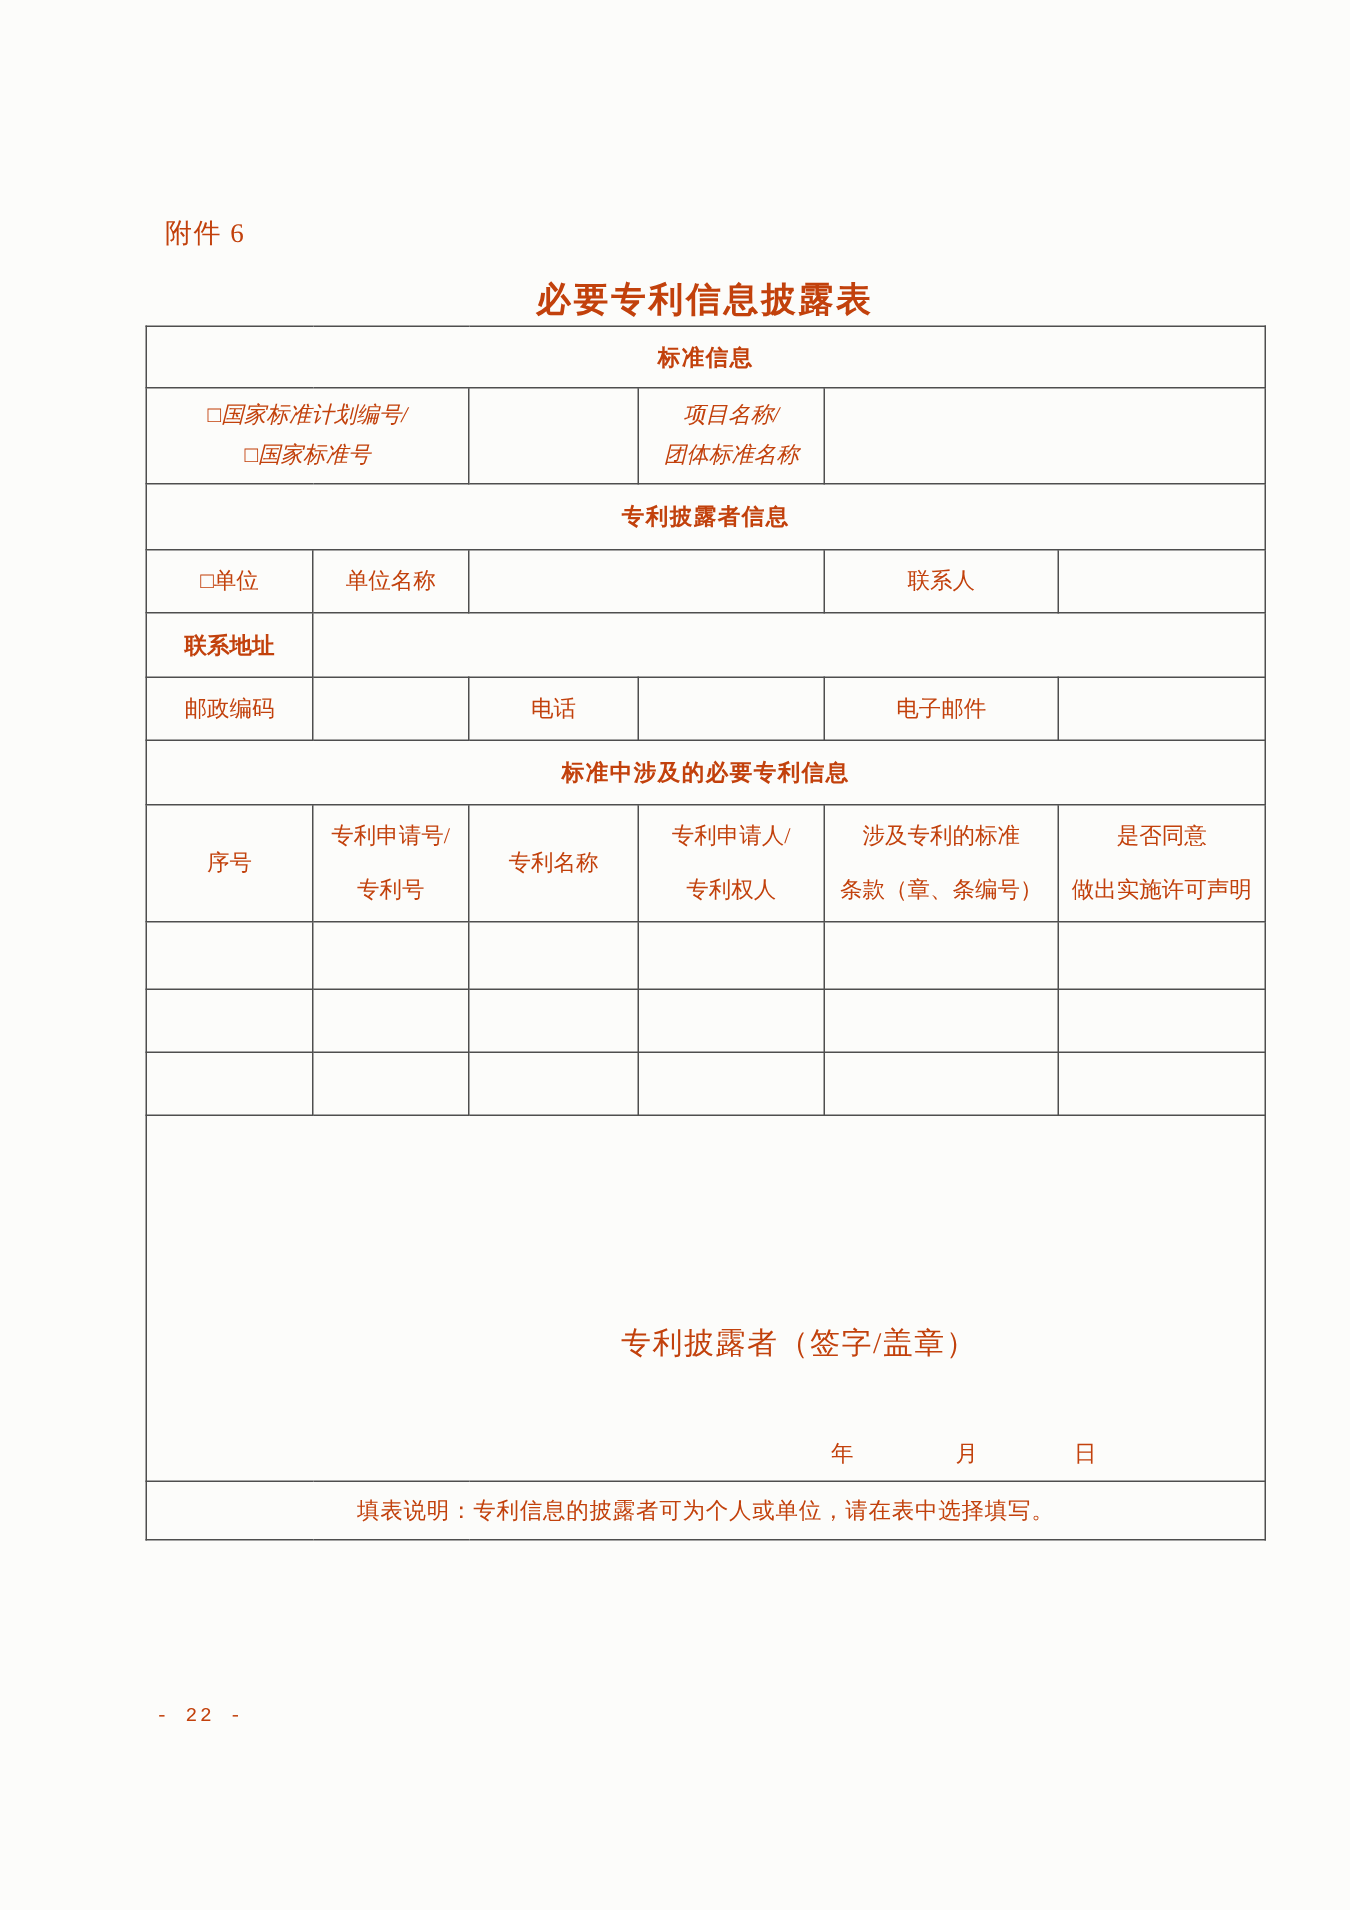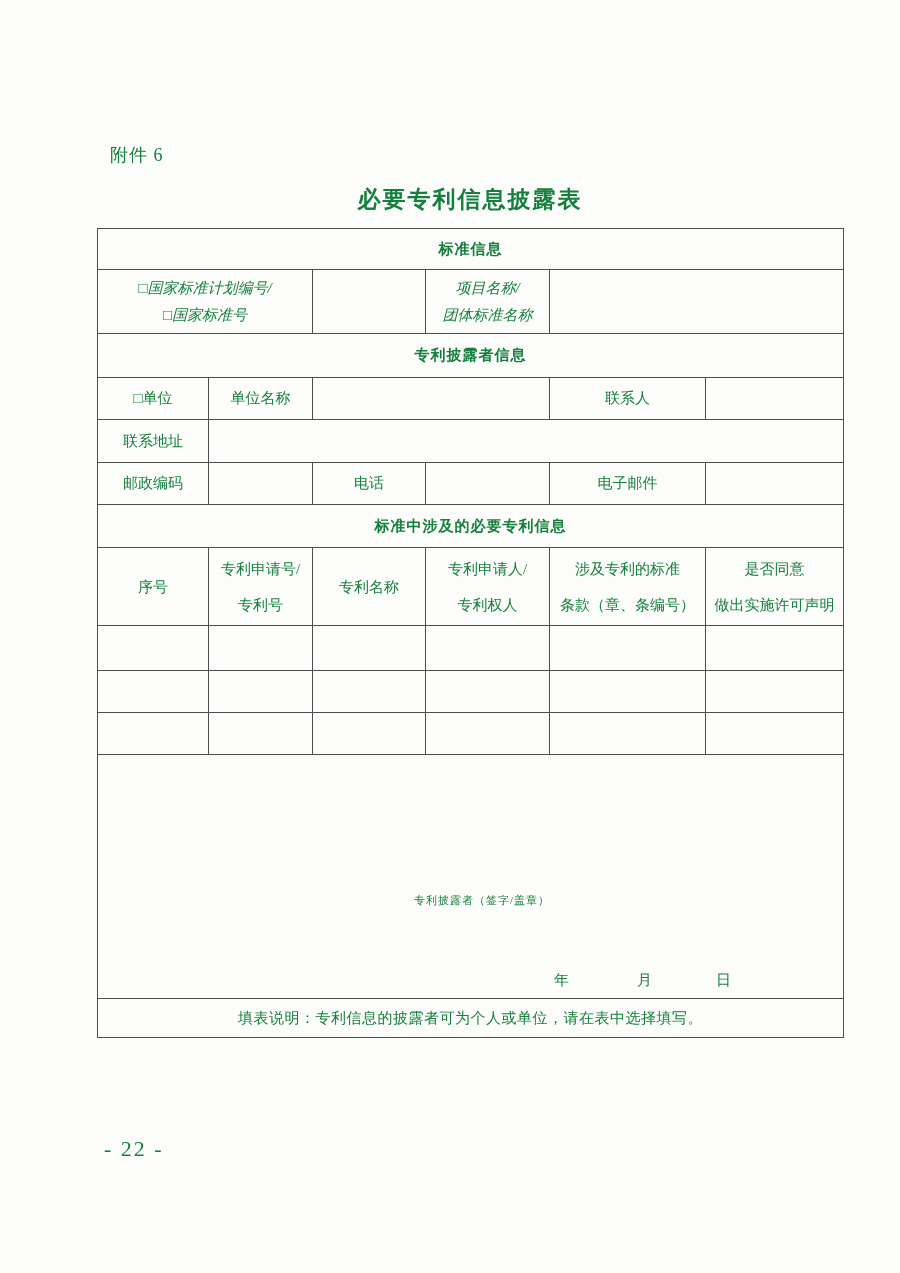--- a/index.html
+++ b/index.html
@@ -6,21 +6,21 @@
     margin: 0;
     padding: 0;
     background: #e9e9e9;
   }
   .page {
     position: relative;
     width: 900px;
     height: 1273px;
     background: #fcfcfa;
     font-family: "Liberation Serif", serif;
-    color: #15803d;
+    color: #c2410c;
     overflow: hidden;
   }
   .attachment {
     position: absolute;
     left: 110px;
     top: 143px;
     font-size: 18px;
     letter-spacing: 1px;
   }
   .doc-title {
@@ -29,21 +29,21 @@
     top: 184px;
     width: 746px;
     text-align: center;
     font-size: 23px;
     font-weight: bold;
     letter-spacing: 2px;
   }
   table.form {
     position: absolute;
     left: 97px;
-    top: 228px;
+    top: 217px;
     width: 746px;
     border-collapse: collapse;
     table-layout: fixed;
   }
   table.form td {
     border: 1px solid #4e4e4e;
     text-align: center;
     vertical-align: middle;
     font-size: 15px;
     padding: 0;
@@ -54,35 +54,35 @@
     letter-spacing: 1px;
   }
   .two-line span { display: block; line-height: 27px; font-style: italic; }
   .hdr-two-line span { display: block; line-height: 36px; }
   .hdr-one-line { line-height: 36px; }
   tr.r1  { height: 41px; }
   tr.r2  { height: 64px; }
   tr.r3  { height: 44px; }
   tr.r4  { height: 42px; }
   tr.r5  { height: 42px; }
-  tr.r6  { height: 43px; }
+  tr.r6  { height: 43px; font-weight: bold; }
   tr.r7  { height: 42px; }
   tr.r8  { height: 43px; }
   tr.r9  { height: 78px; }
   tr.r10 { height: 45px; }
   tr.r11 { height: 42px; }
   tr.r12 { height: 42px; }
   tr.r13 { height: 244px; }
   tr.r14 { height: 39px; }
   td.sig-cell { position: relative; }
   .sig-label {
     position: absolute;
     left: 316px;
     top: 138px;
-    font-size: 11px;
+    font-size: 20px;
     letter-spacing: 1px;
     white-space: nowrap;
   }
   .date-line {
     position: absolute;
     left: 456px;
     top: 216px;
     font-size: 15px;
     white-space: nowrap;
     text-align: center;
@@ -92,23 +92,23 @@
   td.note-cell {
     text-align: left;
     padding-left: 2px;
     font-size: 15px;
     letter-spacing: 0.5px;
   }
   .page-number {
     position: absolute;
     left: 104px;
     top: 1136px;
-    font-size: 22px;
+    font-size: 13px;
     letter-spacing: 2px;
-    font-family: Liberation Serif, serif;
+    font-family: Liberation Mono, monospace;
   }
 </style>
 </head>
 <body>
 
 <div class="page">
 
   <div class="attachment">附件 6</div>
 
   <div class="doc-title">必要专利信息披露表</div>

